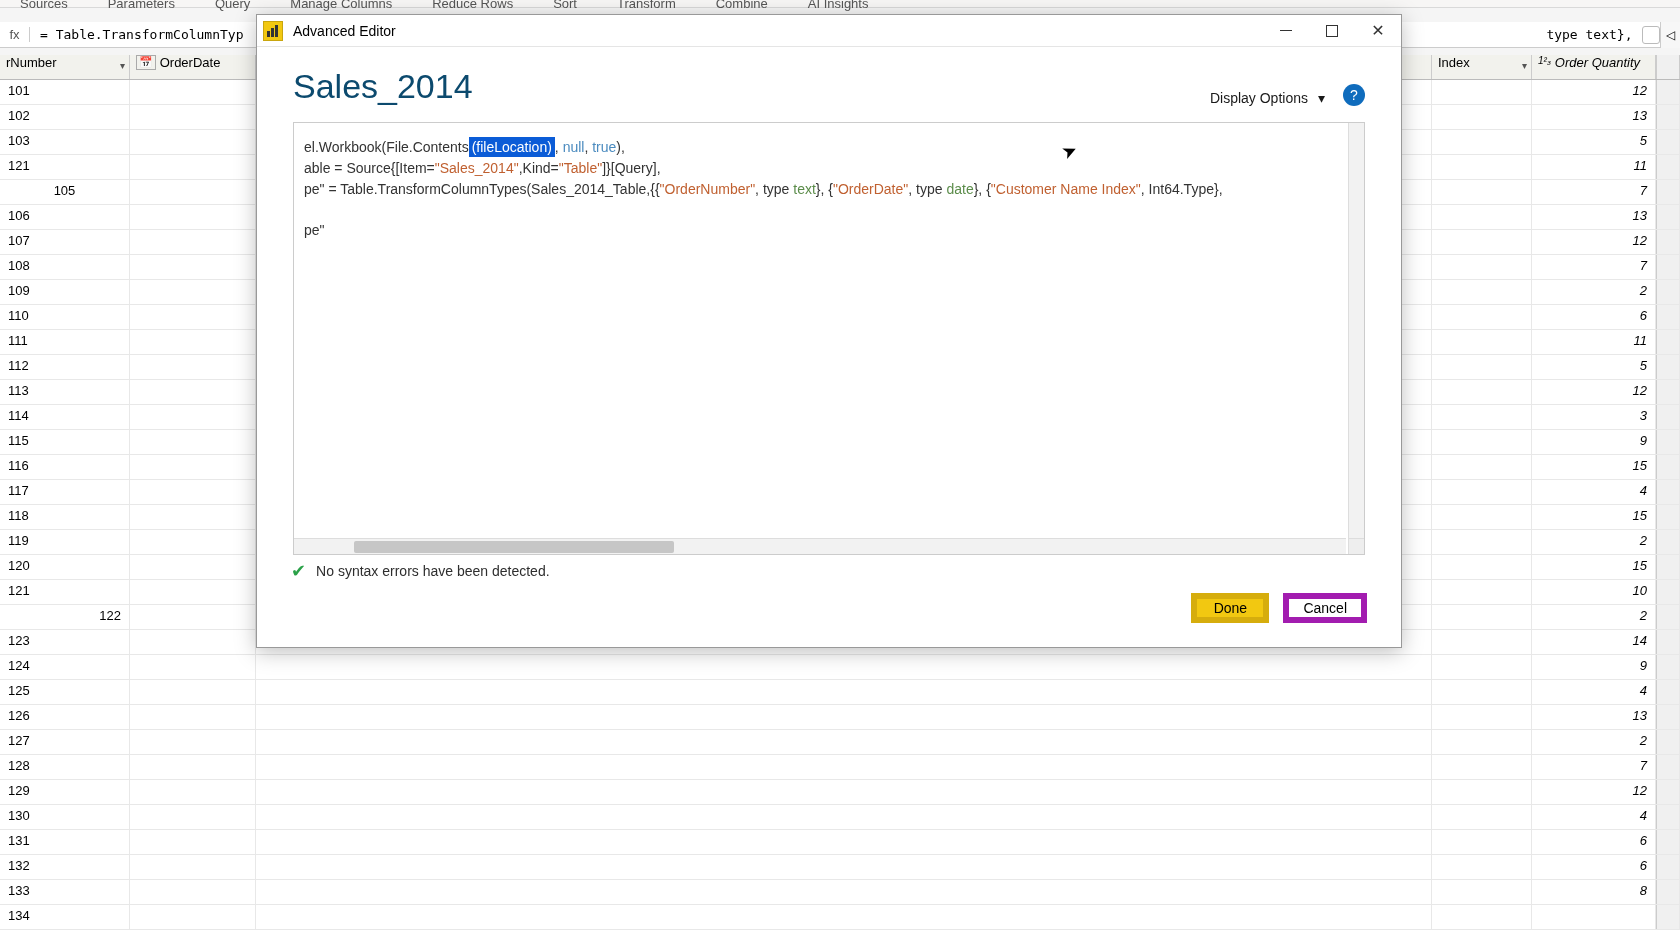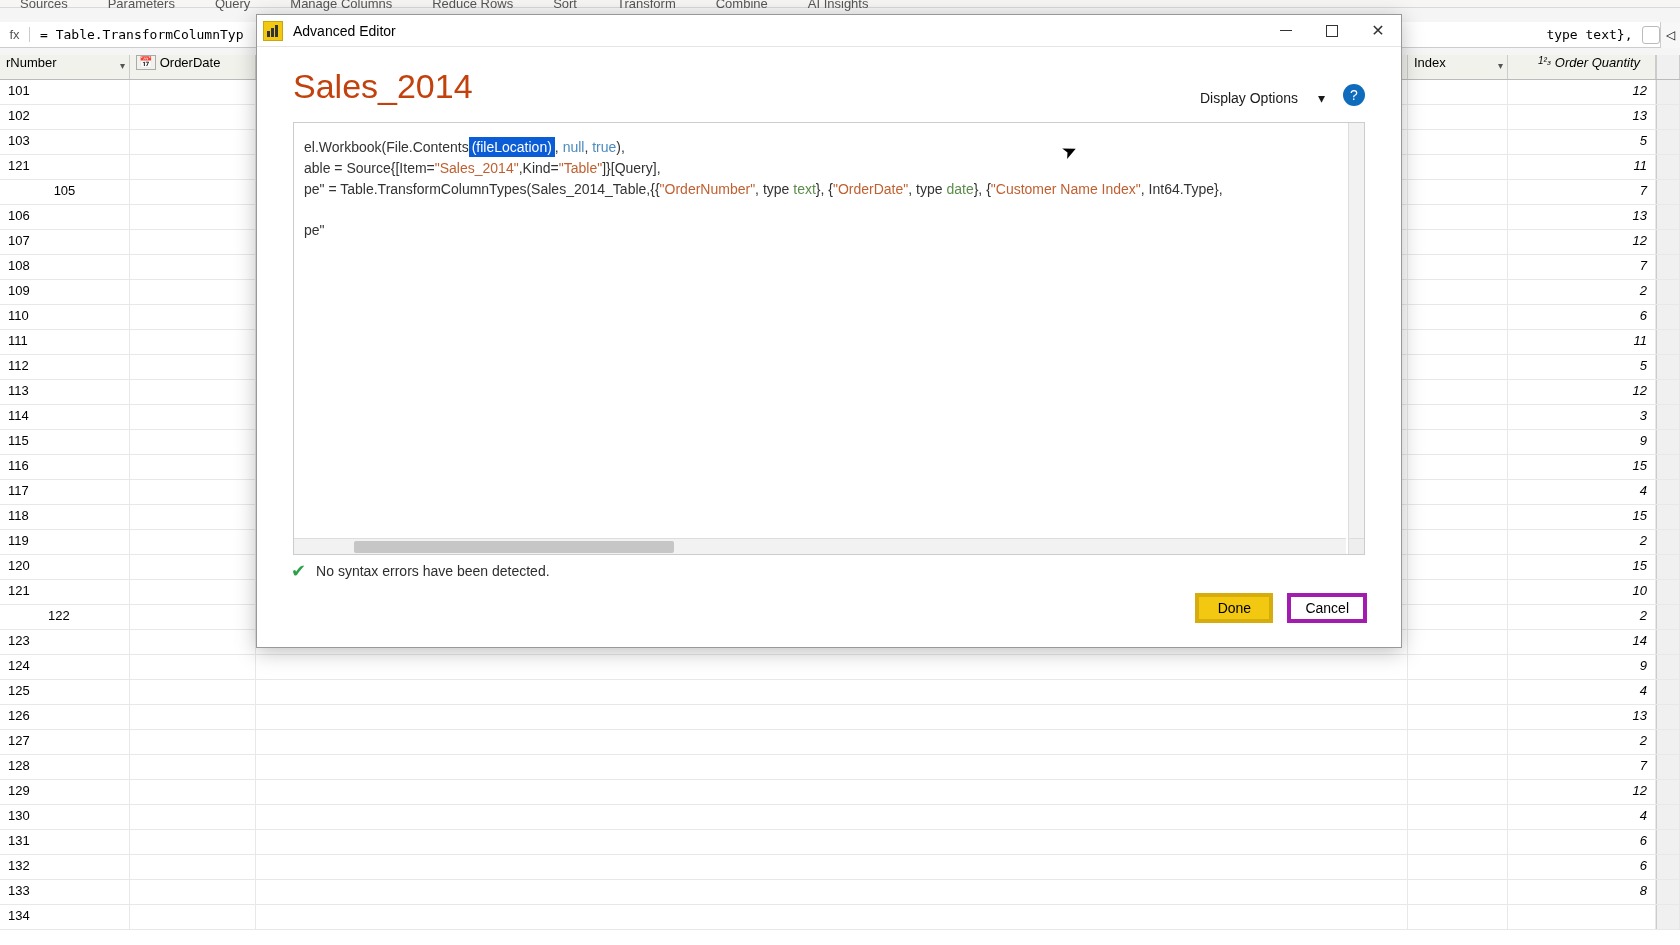--- a/index.html
+++ b/index.html
@@ -37,21 +37,21 @@
     position: absolute; left: 0; top: 80px; right: 0; bottom: 0; background: #fff;
   }
   .bg-grid-body .row { display: flex; height: 25px; border-bottom: 1px solid #e8e8e8; font-size: 13px; }
   .bg-grid-body .cell { border-right: 1px solid #e8e8e8; padding: 3px 8px; text-align: right; }
 
   
   .c-rownum { width: 130px; } 
   .c-orderdate { width: 126px; }
   .c-spacer { flex: 1; }
   .c-index { width: 100px; text-align: right; }
-  .c-qty { width: 124px; text-align: right; font-style: italic; margin-left: 24px; }
+  .c-qty { width: 124px; text-align: right; font-style: italic; }
   .c-scroll { width: 24px; border-left: 1px solid #ccc; background:#f0f0f0; }
 
   
   .bg-right-collapsed {
     position: absolute; right: 0; top: 22px; width: 20px; height: 26px;
     border-left: 1px solid #ccc; background: #f7f7f7;
     display:flex; align-items:center; justify-content:center; font-size:12px;
   }
   .dialog {
     position: absolute; left: 256px; top: 14px; width: 1146px; height: 634px;
@@ -70,23 +70,23 @@
   .dlg-titlebar .title { margin-left: 10px; font-size: 14px; }
   .dlg-titlebar .winbtns { margin-left: auto; display: flex; }
   .dlg-titlebar .winbtn {
     width: 46px; height: 32px; display:flex; align-items:center; justify-content:center;
     font-size: 14px; color:#333;
   }
 
   .dlg-header {
     padding: 20px 36px 8px 36px; display:flex; align-items:flex-end;
   }
-  .dlg-header h1 { font-size: 34px; font-weight: 500; color:#c2410c; flex:1; }
+  .dlg-header h1 { font-size: 34px; font-weight: 500; color:#0c4a6e; flex:1; }
   .dlg-header .dispopt {
-    font-size: 14px; color: #1a1a1a; display:flex; align-items:center; gap:20px;
+    font-size: 14px; color: #1a1a1a; display:flex; align-items:center; gap:10px;
   }
   .dlg-header .help {
     width: 22px; height:22px; border-radius:50%; background:#0f6cbd; color:#fff;
     display:flex; align-items:center; justify-content:center; font-size:14px; margin-left: 18px;
   }
 
   .editor-wrap {
     margin: 8px 36px 0 36px; border: 1px solid #ccc; flex:1; position:relative;
     background:#fff; overflow:hidden;
   }
@@ -123,21 +123,21 @@
   }
   .status-line .chk { color: #2aa148; font-size: 18px; }
 
   .dlg-buttons {
     display:flex; justify-content:flex-end; gap: 14px;
     padding: 10px 34px 24px 0;
   }
   .btn {
     min-width: 78px; height: 30px; padding: 0 14px; font-size: 14px;
     display:flex; align-items:center; justify-content:center;
-    border: 4px solid #a21caf; background:#fff; cursor:pointer;
+    border: 6px solid #a21caf; background:#fff; cursor:pointer;
   }
   .btn-primary {
     background:#f2c811; border-color:#d6ad0d; color:#000;
   }
 
   .cursor-arrow {
     position:absolute; left: 1062px; top: 140px; font-size:18px; color:#000;
     transform: rotate(-25deg);
     text-shadow: -1px -1px 0 #fff, 1px -1px 0 #fff, -1px 1px 0 #fff, 1px 1px 0 #fff;
     pointer-events:none;
@@ -362,21 +362,21 @@
     </div>
     <div class="row">
       <div class="cell c-rownum" style="text-align:left;">121</div>
       <div class="cell c-orderdate"></div>
       <div class="cell c-spacer"></div>
       <div class="cell c-index"></div>
       <div class="cell c-qty">10</div>
       <div class="cell c-scroll"></div>
     </div>
     <div class="row">
-      <div class="cell c-rownum" style="text-align:left;padding-left:48px;">122</div>
+      <div class="cell c-rownum" style="text-align:right;padding-left:48px;">122</div>
       <div class="cell c-orderdate"></div>
       <div class="cell c-spacer"></div>
       <div class="cell c-index"></div>
       <div class="cell c-qty">2</div>
       <div class="cell c-scroll"></div>
     </div>
     <div class="row">
       <div class="cell c-rownum" style="text-align:left;">123</div>
       <div class="cell c-orderdate"></div>
       <div class="cell c-spacer"></div>

